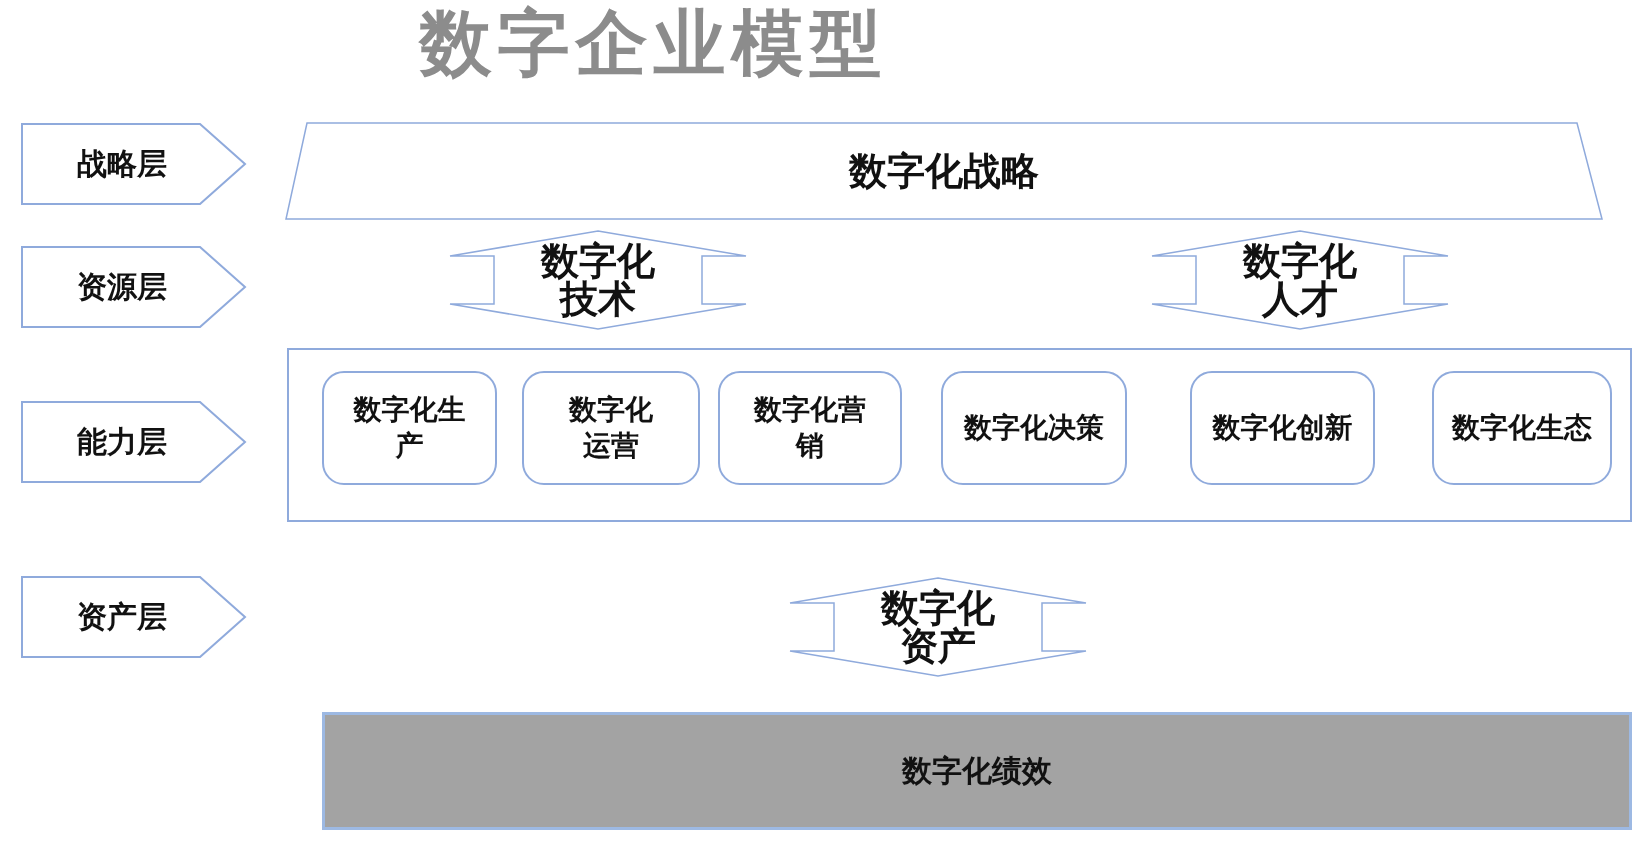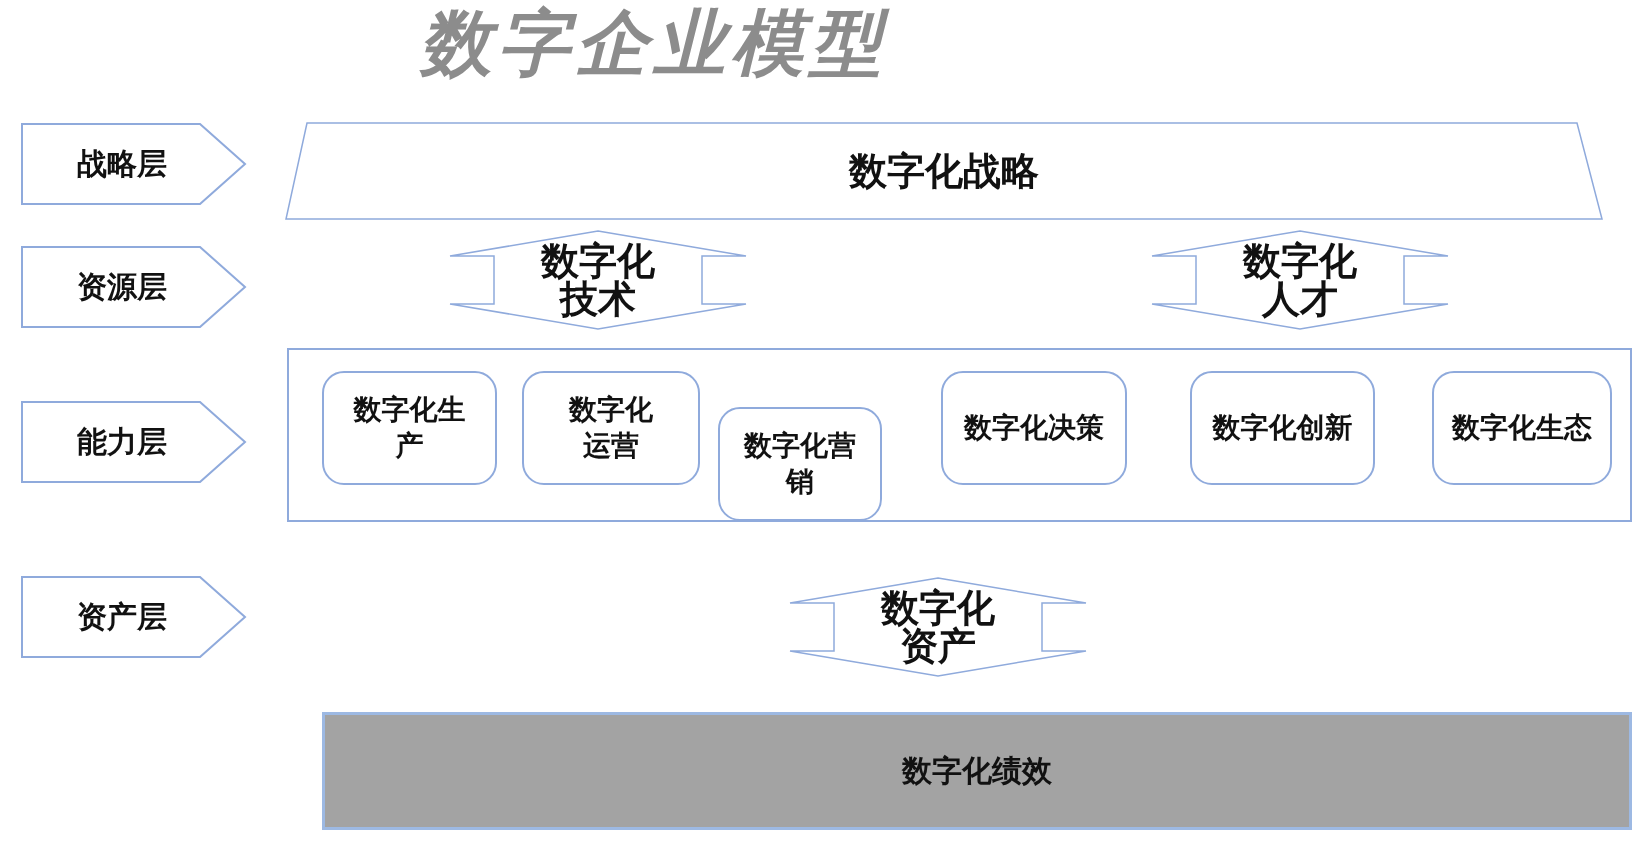--- a/index.html
+++ b/index.html
@@ -11,21 +11,20 @@
     font-family:"Liberation Sans","DejaVu Sans",sans-serif;
   }
   .abs{position:absolute;}
   
   .title{
     left:0;top:0;width:1307px;height:90px;
     text-align:center;
     font-size:72px;font-weight:bold;color:#8c8c8c;
     letter-spacing:6px;line-height:86px;
     white-space:nowrap;
-    font-style:italic;
   }
   
   .layer-tag{left:21px;width:226px;height:84px;}
   .layer-tag svg{position:absolute;left:0;top:0;}
   .layer-tag .tag-label{
     position:absolute;left:0;top:0;width:202px;height:84px;
     display:flex;align-items:center;justify-content:center;
     font-size:30px;font-weight:bold;color:#111;
   }
   
@@ -51,21 +50,21 @@
   .cap-box{
     top:371px;height:114px;
     border:2px solid #8faadc;border-radius:22px;background:#fff;
     box-sizing:border-box;
     display:flex;align-items:center;justify-content:center;
     font-size:28px;font-weight:bold;color:#111;
     text-align:center;white-space:pre-line;line-height:36px;
   }
   .cap-1{left:322px;width:175px;}
   .cap-2{left:522px;width:178px;}
-  .cap-3{left:718px;width:164px;margin-top:36px;}
+  .cap-3{left:718px;width:184px;}
   .cap-4{left:941px;width:186px;}
   .cap-5{left:1190px;width:185px;}
   .cap-6{left:1432px;width:180px;}
   
   .result-box{
     left:322px;top:712px;width:1310px;height:118px;
     border:3px solid #9db9e3;background:#a3a3a3;box-sizing:border-box;
     display:flex;align-items:center;justify-content:center;
     font-size:30px;font-weight:bold;color:#111;
   }

